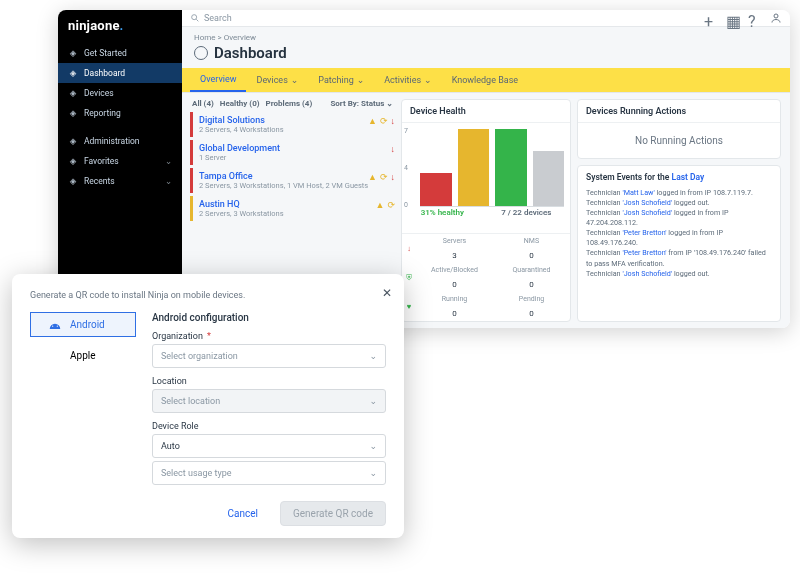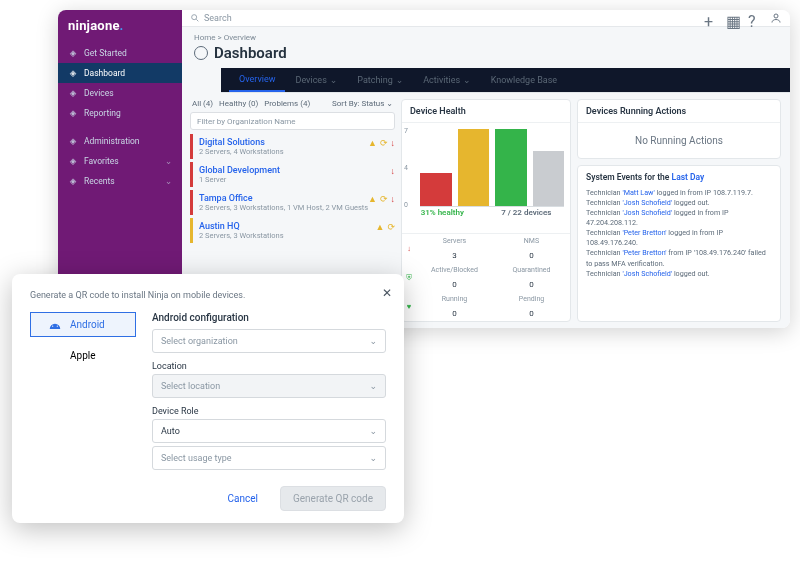--- a/index.html
+++ b/index.html
@@ -1,46 +1,46 @@
 <!DOCTYPE html>
 <html><head>
 <meta charset="utf-8">
 <style>
   * { box-sizing: border-box; margin: 0; padding: 0; font-family: -apple-system, BlinkMacSystemFont, "Segoe UI", Roboto, sans-serif; }
   body { background: #fff; width: 800px; height: 584px; position: relative; overflow: hidden; }
 
   
   .dash { position: absolute; left: 58px; top: 10px; width: 732px; height: 318px; border-radius: 8px; box-shadow: 0 4px 22px rgba(0,0,0,.18); overflow: hidden; display: flex; background: #fff; }
 
-  .sidebar { width: 124px; background: #701a75; color: #c9d7e5; font-size: 8.5px; display: flex; flex-direction: column; }
+  .sidebar { width: 124px; background: #000000; color: #c9d7e5; font-size: 8.5px; display: flex; flex-direction: column; }
   .logo { color: #fff; font-weight: 700; font-size: 13px; padding: 8px 10px 10px; letter-spacing: .2px; }
   .logo .dot { color: #3ea0f2; }
   .nav-item { display: flex; align-items: center; gap: 6px; padding: 5px 10px; cursor: pointer; }
   .nav-item.active { background: #123a66; color: #fff; }
   .nav-item .ic { width: 10px; height: 10px; display: inline-flex; align-items: center; justify-content: center; opacity: .85;}
   .nav-sep { height: 8px; }
   .chev { margin-left: auto; opacity: .6; }
 
   .main { flex: 1; display: flex; flex-direction: column; background: #f5f7f9; }
   .topbar { height: 28px; background: #fff; border-bottom: 1px solid #e5e8eb; display: flex; align-items: center; padding: 0 8px; gap: 6px; }
   .search { flex: 1; display: flex; align-items: center; gap: 4px; font-size: 9px; color: #8a97a3; }
   .tb-actions { display: flex; gap: 10px; color: #6a7683; }
   .tb-actions .ic { width: 12px; height: 12px; cursor: pointer; }
 
   .crumbs { font-size: 8px; color: #7d8a96; padding: 6px 12px 0; }
   .page-title-row { display: flex; align-items: center; gap: 6px; padding: 2px 12px 6px; }
   .refresh-ic { width: 14px; height: 14px; border: 1.4px solid #5d6b79; border-radius: 50%; position: relative; }
   .page-title { font-size: 15px; font-weight: 600; color: #25323f; }
-  .tabs { display: flex; gap: 0; border-bottom: 1px solid #e3e7ea; padding: 0 8px; background: #0f172a; margin-left: 39px; }
+  .tabs { display: flex; gap: 0; border-bottom: 1px solid #e3e7ea; padding: 0 8px; background: #fde047; }
   .tab { padding: 6px 10px; font-size: 9px; color: #5a6775; cursor: pointer; display: flex; align-items: center; gap: 3px; }
   .tab.active { color: #2563eb; border-bottom: 2px solid #2563eb; }
 
   .content { flex: 1; display: flex; gap: 6px; padding: 6px 8px; }
   .col-left { width: 205px; display: flex; flex-direction: column; }
-  .filter-row { display: flex; gap: 8px; font-size: 8px; color: #5d6b79; padding: 0 2px 4px; justify-content: space-between; align-items: center; }
+  .filter-row { display: flex; gap: 8px; font-size: 8px; color: #5d6b79; padding: 0 2px 4px; justify-content: space-between; align-items: center; font-weight: bold; }
   .filter-row .filters span { margin-right: 4px; }
   .filter-input { height: 18px; border: 1px solid #dcdfe3; border-radius: 3px; font-size: 8px; padding: 0 6px; color: #8a97a3; background: #fff; display: flex; align-items: center; margin-bottom: 4px; }
   .org-item { border-left: 3px solid; padding: 3px 4px 3px 6px; margin-bottom: 3px; position: relative; }
   .org-item .name { color: #2563eb; font-size: 9px; font-weight: 500; cursor: pointer; }
   .org-item .meta { color: #8a97a3; font-size: 7.5px; }
   .org-item.red { border-color: #d43b3b; }
   .org-item.yellow { border-color: #e6b62e; }
   .org-icons { position: absolute; right: 0; top: 4px; display: flex; gap: 3px; font-size: 9px; }
   .tri-y { color:#e6b62e; }
   .sync { color:#e6b62e; }
@@ -200,23 +200,20 @@
           <div class="filters">
             <span>All (4)</span>
             <span>Healthy (0)</span>
             <span>Problems (4)</span>
           </div>
           <div>
             <span>Sort By:</span>
             <span>Status</span> ⌄
           </div>
         </div>
-        <div class="filter-input">
-            <span>Filter by Organization Name</span>
-          </div>
         <div id="orgs">
             <div class="org-item red">
               <div class="name">Digital Solutions</div>
               <div class="meta">2 Servers, 4 Workstations</div>
               <div class="org-icons">
                 <span class="tri-y">▲</span>
                 <span class="sync">⟳</span>
                 <span class="dn-r">↓</span>
               </div>
             </div>
@@ -334,20 +331,23 @@
         <div class="plat">
           <span class="pic">
             <span style="font-size:13px"></span>
           </span>
           <span>Apple</span>
         </div>
       </div>
     <div class="form-col">
       <div class="form-head">Android configuration</div>
 
+      <div class="f-label req">
+          <span>Organization</span>
+        </div>
       <div class="sel">
           <span class="cv">Select organization</span>
           <span>⌄</span>
         </div>
 
       <div class="f-label">Location</div>
       <div class="sel disabled">
           <span class="cv">Select location</span>
           <span>⌄</span>
         </div>

